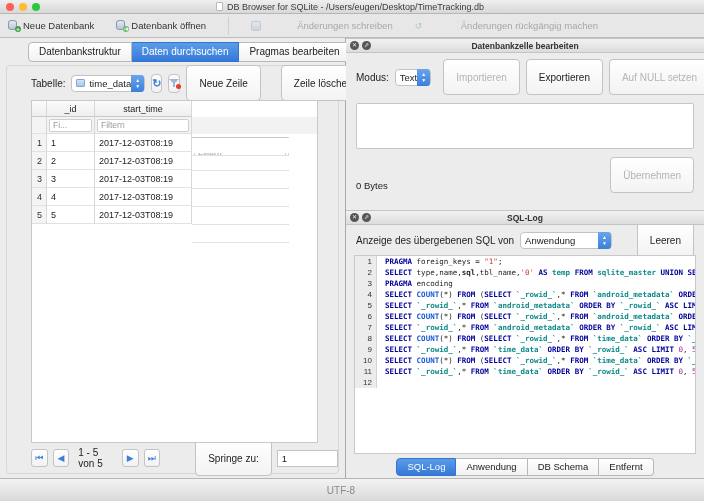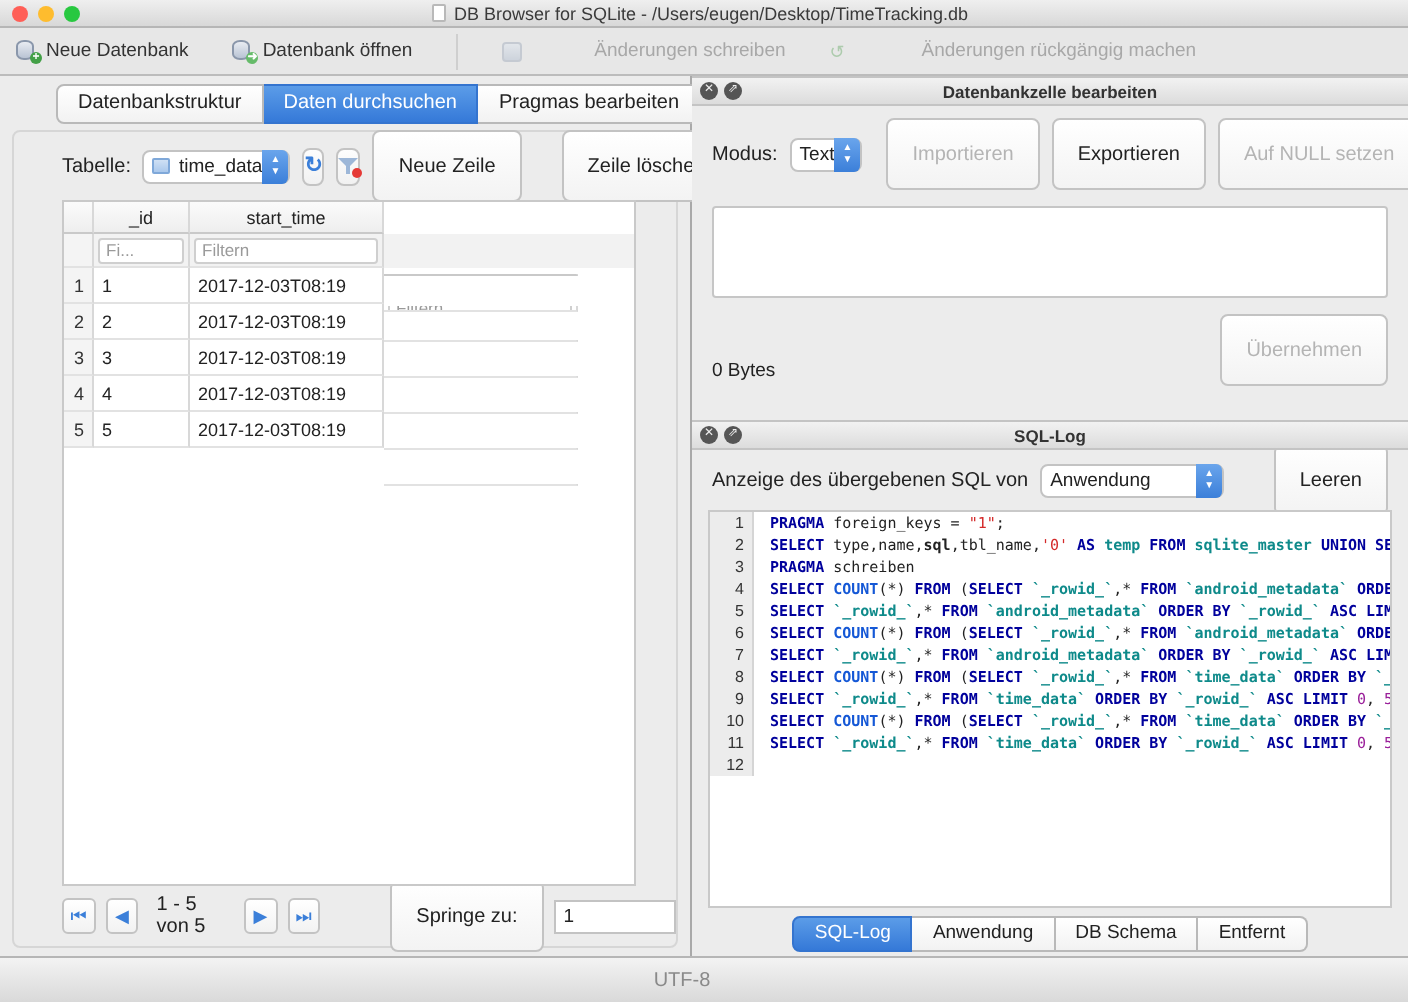--- a/index.html
+++ b/index.html
@@ -327,21 +327,21 @@
             <div class="log-line">
               <div class="log-gutter">1</div>
               <div class="log-code"><span class="tk-kw">PRAGMA</span><span class="tk-id"> foreign_keys</span><span class="tk-op"> = </span><span class="tk-str">"1"</span><span class="tk-op">;</span></div>
             </div>
             <div class="log-line">
               <div class="log-gutter">2</div>
               <div class="log-code"><span class="tk-kw">SELECT</span><span class="tk-id"> type,name,</span><span class="tk-idb">sql</span><span class="tk-id">,tbl_name,</span><span class="tk-str">'0'</span><span class="tk-kw"> AS</span><span class="tk-tbl"> temp</span><span class="tk-kw"> FROM</span><span class="tk-tbl"> sqlite_master</span><span class="tk-kw"> UNION SELECT</span></div>
             </div>
             <div class="log-line">
               <div class="log-gutter">3</div>
-              <div class="log-code"><span class="tk-kw">PRAGMA</span><span class="tk-id"> schreiben</span></div>
+              <div class="log-code"><span class="tk-kw">PRAGMA</span><span class="tk-id"> encoding</span></div>
             </div>
             <div class="log-line">
               <div class="log-gutter">4</div>
               <div class="log-code"><span class="tk-kw">SELECT</span><span class="tk-fn"> COUNT</span><span class="tk-op">(*)</span><span class="tk-kw"> FROM</span><span class="tk-op"> (</span><span class="tk-kw">SELECT</span><span class="tk-tbl"> `_rowid_`</span><span class="tk-op">,*</span><span class="tk-kw"> FROM</span><span class="tk-tbl"> `android_metadata`</span><span class="tk-kw"> ORDER BY</span></div>
             </div>
             <div class="log-line">
               <div class="log-gutter">5</div>
               <div class="log-code"><span class="tk-kw">SELECT</span><span class="tk-tbl"> `_rowid_`</span><span class="tk-op">,*</span><span class="tk-kw"> FROM</span><span class="tk-tbl"> `android_metadata`</span><span class="tk-kw"> ORDER BY</span><span class="tk-tbl"> `_rowid_`</span><span class="tk-kw"> ASC LIMIT</span></div>
             </div>
             <div class="log-line">

